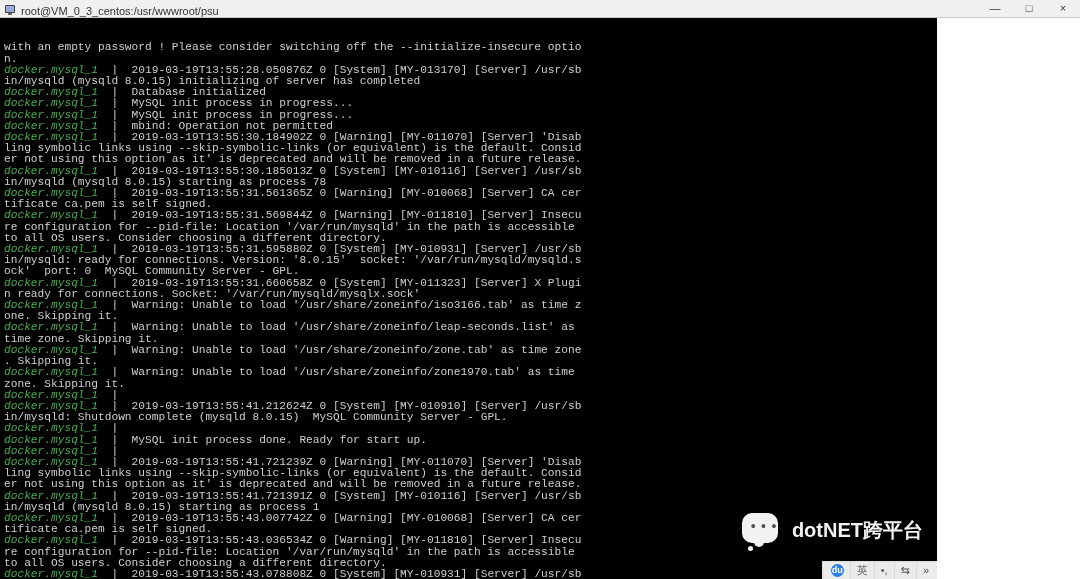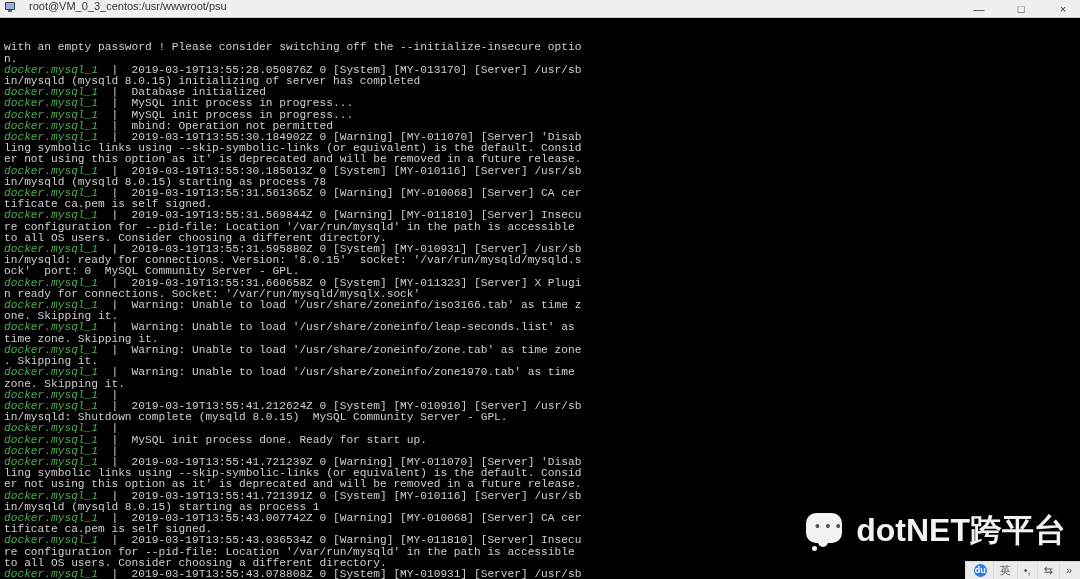--- a/index.html
+++ b/index.html
@@ -2,44 +2,43 @@
 <html><head>
 <meta charset="utf-8">
 <style>
   * { margin: 0; padding: 0; box-sizing: border-box; }
   html, body { width: 1080px; height: 579px; overflow: hidden; font-family: "Consolas", "Courier New", monospace; }
   
   .titlebar {
     height: 18px;
     background: #f0f0f0;
     display: flex;
-    align-items: flex-start;
+    align-items: flex-end;
     border-bottom: 1px solid #ccc;
     font-size: 11px;
     color: #333;
     font-family: "Segoe UI", Tahoma, sans-serif;
-    gap: 8px;
   }
   .titlebar .app-icon {
     width: 14px; height: 14px;
     margin: 0 4px 0 3px;
     display: inline-flex; align-items: center; justify-content: center;
   }
   .titlebar .title { flex: 0 0 auto; }
   .titlebar .spacer { flex: 1 1 auto; }
   .win-btn {
     width: 34px; height: 18px;
     display: inline-flex; align-items: center; justify-content: center;
     font-size: 11px; color: #333;
   }
   
   .terminal {
     background: #000;
     color: #bfbfbf;
-    width: 1080px;
+    width: 937px;
     height: 561px;
     padding: 2px 4px 9px 4px;
     font-size: 11.2px;
     line-height: 11.2px;
     white-space: pre;
     position: relative;
     overflow: hidden;
   }
   .line { white-space: pre-wrap; word-break: break-all; }
   .g { color: #4caf50; font-style: italic; }  
@@ -102,21 +101,21 @@
     position: absolute; left: 12px; bottom: 0px;
     width: 5px; height: 5px; background: #fff; border-radius: 50%;
   }
   .wm-bubble .dots {
     position: absolute; left: 13px; top: 13px;
     color: #555; font-size: 14px; letter-spacing: 2px; line-height: 6px;
   }
   .wm-text {
     color: #fff;
     font-family: "Microsoft YaHei", "Segoe UI", sans-serif;
-    font-size: 32px;
+    font-size: 20px;
     font-weight: 600;
     text-shadow: 0 0 4px rgba(0,0,0,0.6);
   }
 </style>
 </head>
 <body>
 
 <div class="titlebar">
   <span class="app-icon">
     <svg width="12" height="12" viewBox="0 0 12 12">

